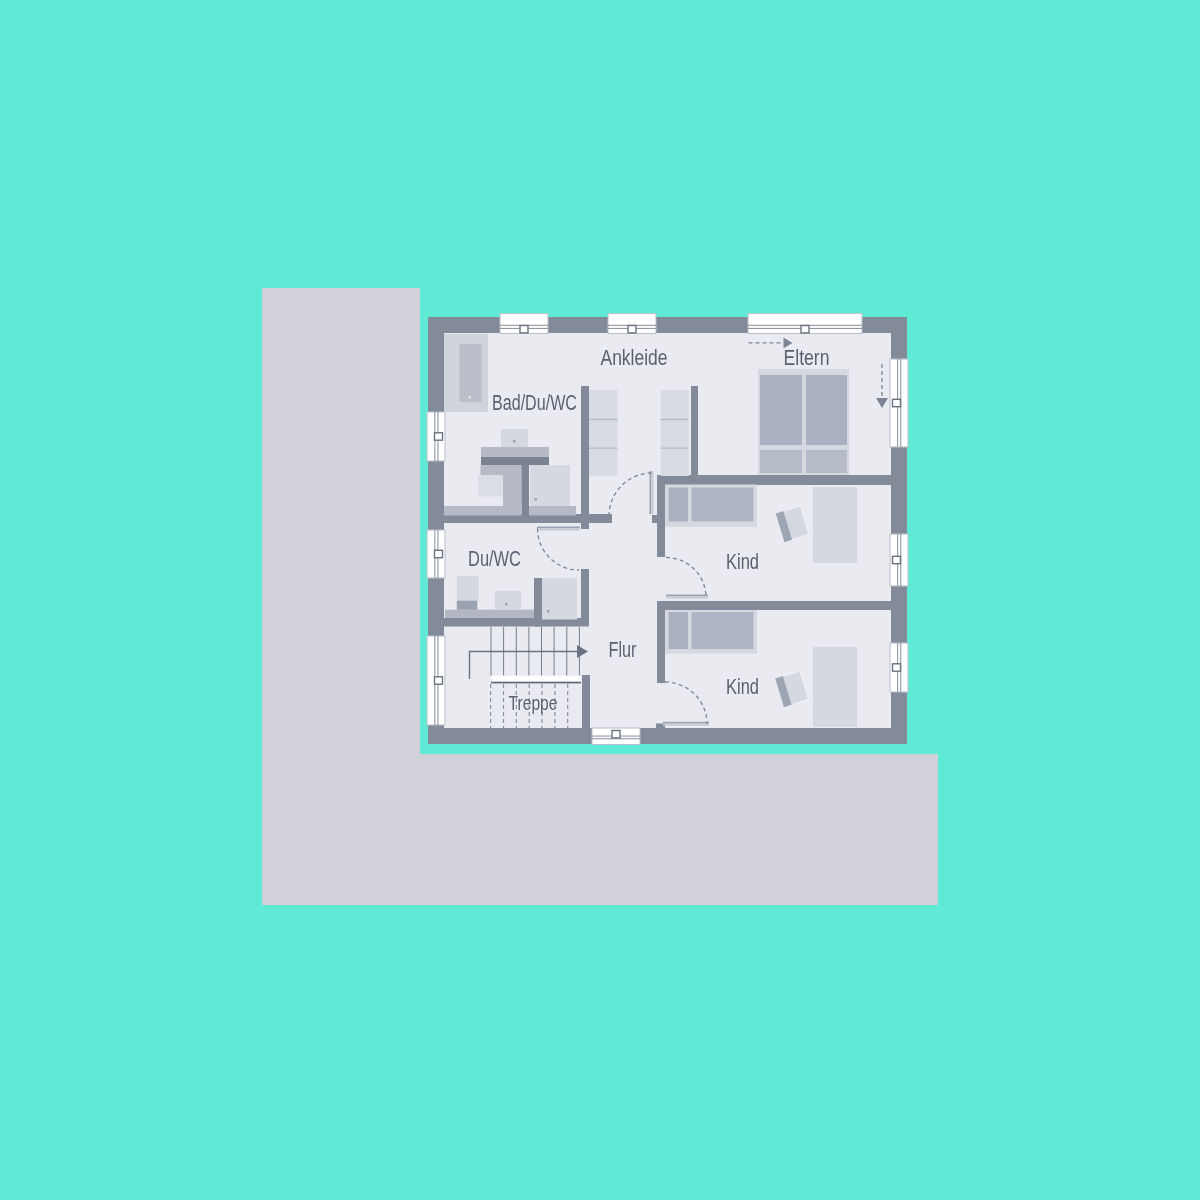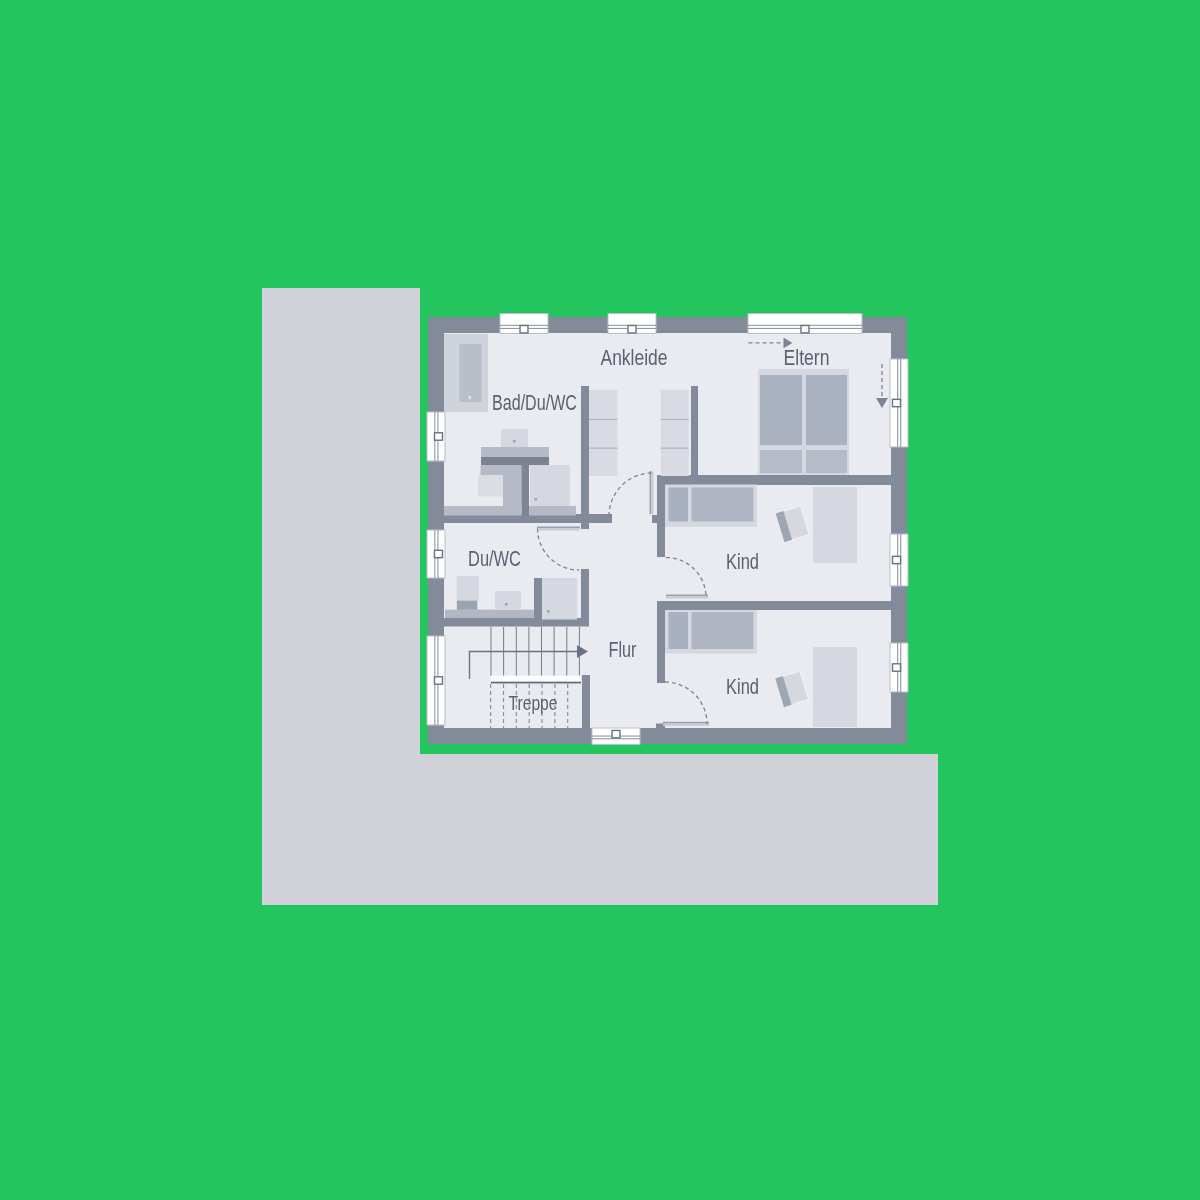--- a/index.html
+++ b/index.html
@@ -1,16 +1,16 @@
 <!DOCTYPE html>
 <html><head>
 <meta charset="utf-8">
 <style>
   html,body{margin:0;padding:0;background:#ffffff;}
-  .page{width:1200px;height:1200px;position:relative;background:#22c55e;overflow:hidden;}
+  .page{width:1200px;height:1200px;position:relative;background:#5eead4;overflow:hidden;}
   svg{position:absolute;left:0;top:0;}
   text{font-family:"Liberation Sans",sans-serif;fill:#5a6170;}
 </style>
 </head>
 <body>
 <div class="page">
 <svg width="1200" height="1200" viewBox="0 0 1200 1200">
 
 <polygon points="262,288 420,288 420,754 938,754 938,905 262,905" fill="#d0d1d9"></polygon>
 

